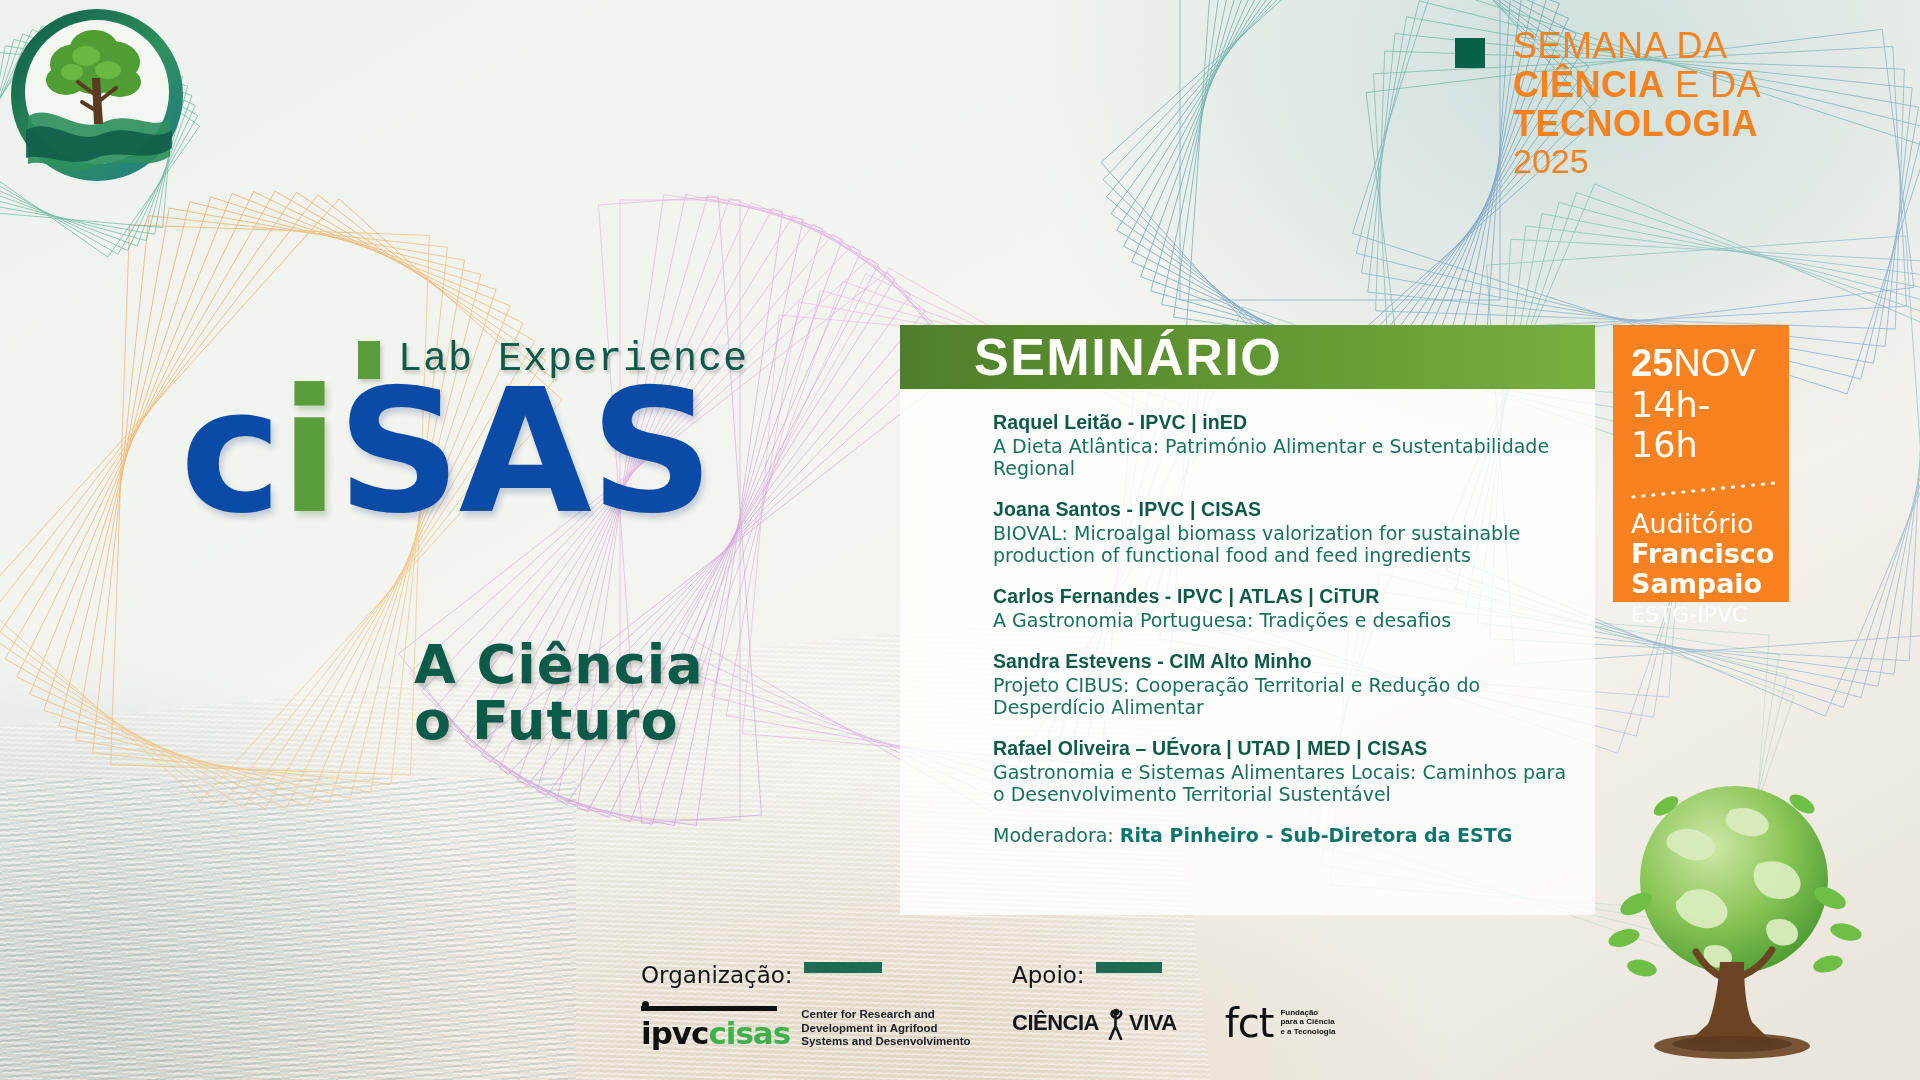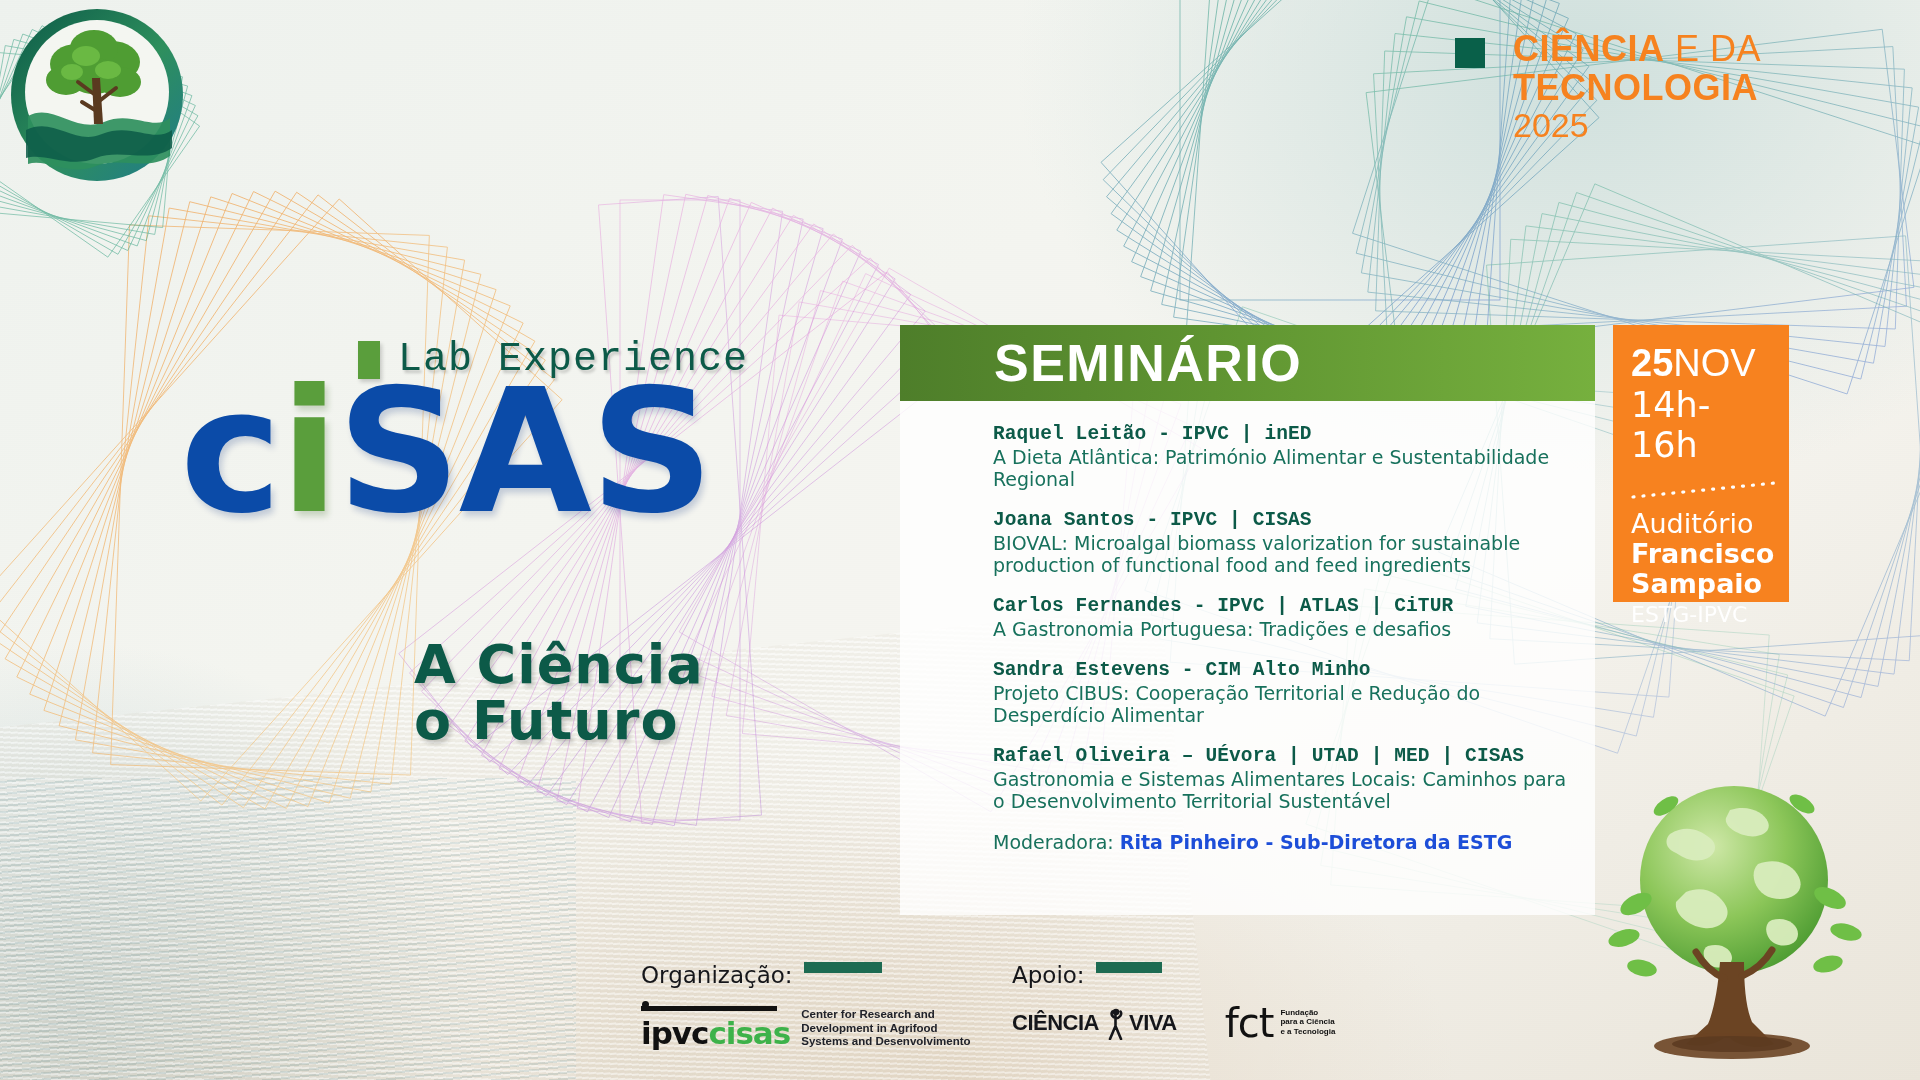--- a/index.html
+++ b/index.html
@@ -79,39 +79,39 @@
   .estg { position:absolute; left:155px; top:715px; }
   .estg .r1 { font-family:"Liberation Sans", sans-serif; font-weight:700; font-size:33px; color:#F6821F; letter-spacing:.5px;}
   .estg .r2 { font-family:"Liberation Sans", sans-serif; font-size:30px; color:#F6821F; margin-top:4px; letter-spacing:.5px;}
   .estg .r2 b{font-weight:700;}
   .estg .r2 i{font-style:normal;font-weight:400;}
 
   
   .card { position:absolute; left:900px; top:325px; width:695px; height:590px;
           background:rgba(255,255,255,.80); }
   .card-head {
-    height:76px; background:linear-gradient(90deg,#4e7e2a 0%, #5f9431 45%, #76b03e 100%);
-    display:flex; align-items:center; padding-left:94px;
+    height:64px; background:linear-gradient(90deg,#4e7e2a 0%, #5f9431 45%, #76b03e 100%);
+    display:flex; align-items:center; padding-left:74px;
   }
   .card-head h1 {
     font-family:"Liberation Sans", sans-serif; font-weight:700; font-size:52px;
     color:#ffffff; letter-spacing:1.5px;
   }
   .card-body { padding:22px 20px 0 93px; }
   .talk { margin-bottom:19px; }
   .talk .who {
-    font-family:Liberation Mono, monospace; font-weight:700; font-size:19.5px;
+    font-family:Liberation Sans, sans-serif; font-weight:700; font-size:19.5px;
     color:#0c5a48; letter-spacing:.1px; margin-bottom:1px;
   }
   .talk .what {
     font-family:"DejaVu Sans", sans-serif; font-size:19px; color:#17715c;
     line-height:22px;
   }
   .mod { font-family:"DejaVu Sans", sans-serif; font-size:19px; color:#17715c; margin-top:4px;}
-  .mod b{ font-weight:700; color:#1d4ed8;}
+  .mod b{ font-weight:700; color:#0f766e;}
 
   
   .datebox {
     position:absolute; left:1613px; top:325px; width:176px; height:277px;
     background:#F7821F; padding:18px 16px 0 18px; color:#fff;
   }
   .db-d { font-family:"Liberation Sans", sans-serif; font-size:38px; line-height:40px; letter-spacing:0px;}
   .db-d b{font-weight:700;}
   .db-d span{font-weight:400;}
   .db-h { font-family:"DejaVu Sans", sans-serif; font-size:35px; line-height:40px; letter-spacing:0px; margin-top:2px;}
@@ -305,20 +305,21 @@
     </g>
 
     <path d="M84 72 L92 72 L95 118 L86 118 Z" fill="#5a3a20"></path>
     <path d="M86 88 L70 76 M90 96 L108 82 M87 104 L74 96" stroke="#5a3a20" stroke-width="4" fill="none" stroke-linecap="round"></path>
   </svg>
 
   <div class="sct">
     <div class="sct-row">
       <div class="sct-sq"></div>
       <div class="sct-lines">
+        <div class="sct-l1">SEMANA DA</div>
         <div class="sct-l2">
           <b>CIÊNCIA</b><span> E DA</span>
         </div>
         <div class="sct-l3">TECNOLOGIA</div>
         <div class="sct-l4">2025</div>
       </div>
     </div>
   </div>
 
   <div class="lab">

